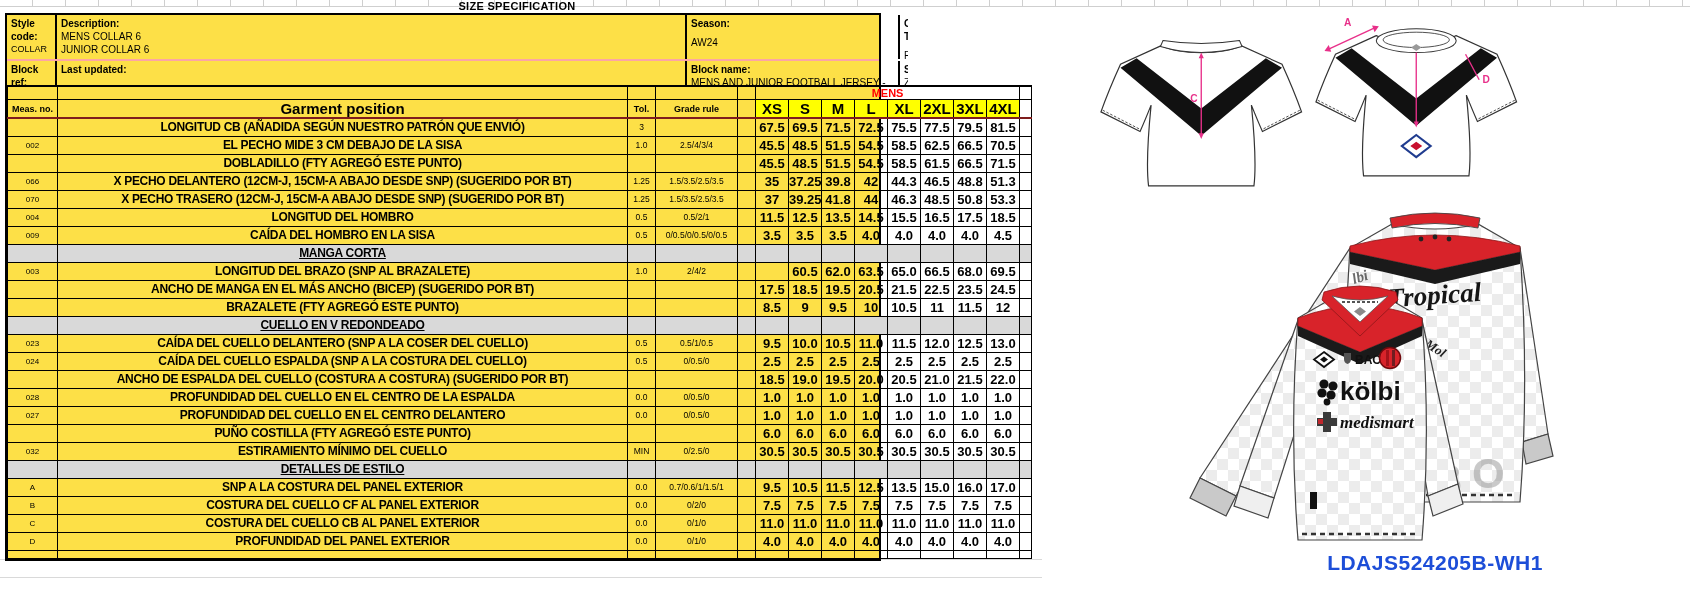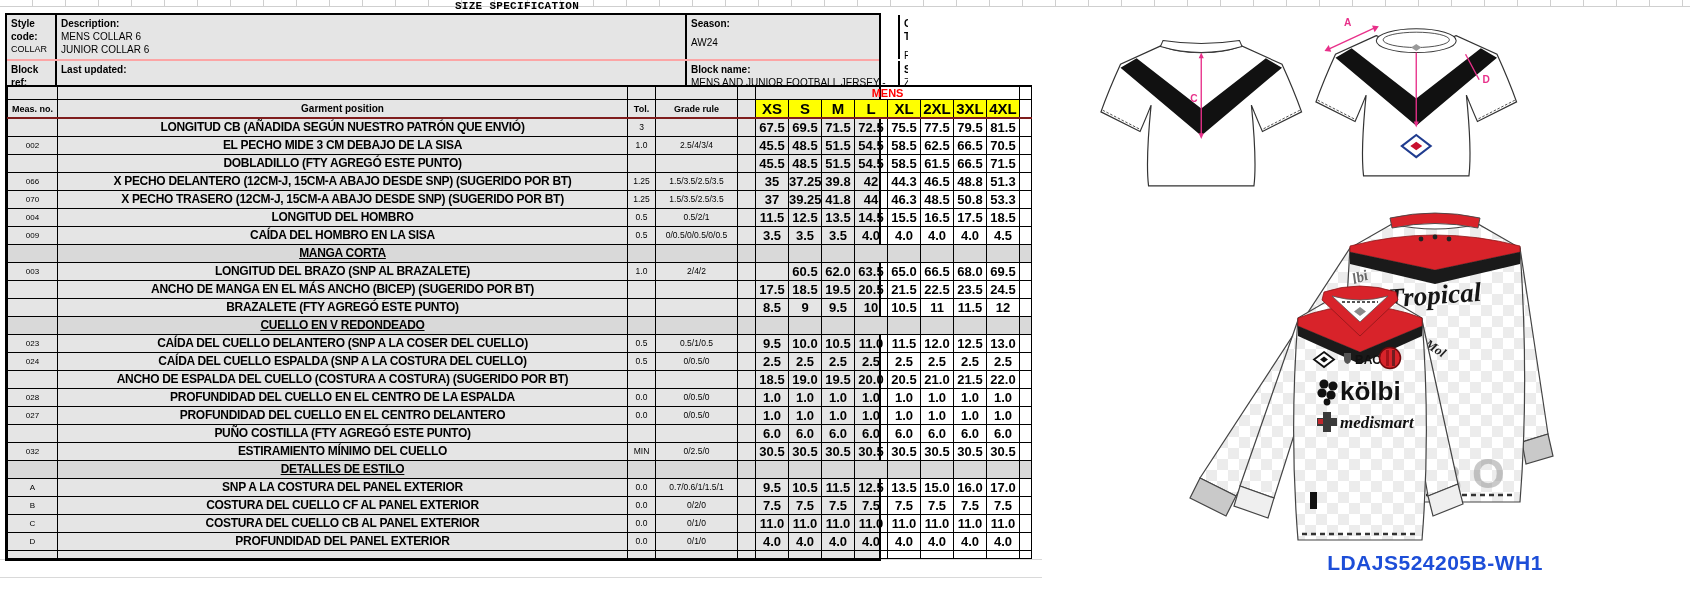--- a/index.html
+++ b/index.html
@@ -6,23 +6,23 @@
   html,body { background:#fff; font-family:"Liberation Sans", sans-serif; }
   #app { position:relative; width:1690px; height:605px; background:#fff; overflow:hidden; }
 
   
   .tickstrip { position:absolute; left:0; top:0; width:1690px; height:7px;
     background:repeating-linear-gradient(90deg, transparent 0 32px, #cfcfcf 32px 33px);
     border-bottom:1px solid #cfcfcf; }
   .bline { position:absolute; left:0; width:1042px; height:1px; background:#d9d9d9; }
 
   .title { position:absolute; left:5px; top:0px; width:1024px; text-align:center;
-    font-size:11px; font-weight:bold; letter-spacing:.3px;font-family:Liberation Mono, monospace; }
-
-  .sheet { position:absolute; left:5px; top:13px; width:876px; border:2px solid #000; background:#e5e5e5; }
+    font-size:11px; font-weight:bold; letter-spacing:.3px; }
+
+  .sheet { position:absolute; left:5px; top:13px; width:876px; border:2px solid #000; background:#fde047; }
 
   
   .hrow { display:grid; grid-template-columns:50px 630px 213px 1fr; }
   .hrow1 { height:44px; }
   .hrow2 { height:27px; border-top:2px solid #fca5a5; }
   .hcell { border-right:2px solid #000; padding:2px 4px 0 4px; overflow:hidden; }
   .hcell:last-child { border-right:none; }
   .hlabel { font-weight:bold; font-size:10px; line-height:13px; }
   .hval { font-size:10px; line-height:13px; }
 
@@ -30,21 +30,21 @@
   table.meas { border-collapse:collapse; table-layout:fixed; width:1020px; margin-top:-1px; border-top:2px solid #000; }
   table.meas td, table.meas th { border:1px solid #000; padding:0; overflow:hidden; white-space:nowrap; text-align:center; vertical-align:middle; }
   tr.prerow { height:11px; }
   tr.colrow { height:17px; }
   tr.colrow th { border-bottom:2px solid #7f1d1d; }
   tr.datarow { height:18px; }
   tr.blankrow { height:8px; }
   .mens { color:#ff0000; font-weight:bold; font-size:11px; }
   th.sz { background:#ffff00; font-size:15px; font-weight:bold; }
   th.hn { font-size:9px; font-weight:bold; }
-  th.hp { font-size:10px; font-weight:bold; text-align:left; padding-left:4px; }
+  th.hp { font-size:15px; font-weight:bold; text-align:left; padding-left:4px; }
   td.n { font-size:8px; }
   td.p { font-size:12px; font-weight:bold; text-align:left; padding-left:4px; letter-spacing:-.3px; }
   td.t, td.g { font-size:8.5px; }
   td.v { font-size:13px; font-weight:bold; }
   tr.section td { background:#d9d9d9; }
   tr.section td.p { text-decoration:underline; }
 
   .codebox { position:absolute; left:1190px; top:551px; width:490px; text-align:center;
     font-size:21px; font-weight:bold; color:#1d4ed8; letter-spacing:.5px; }
 

